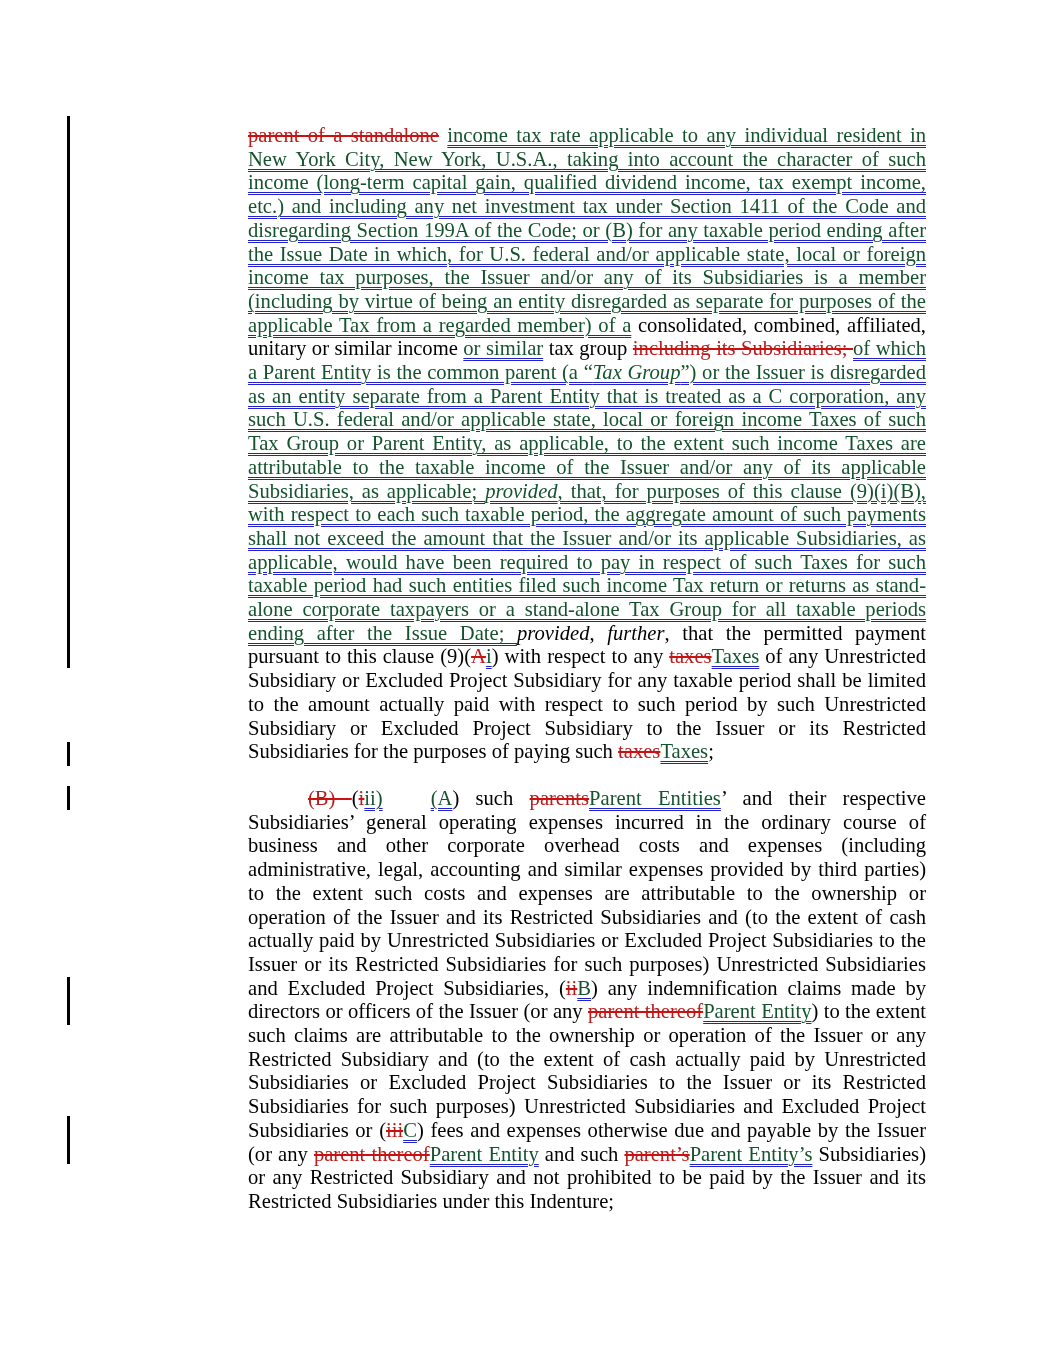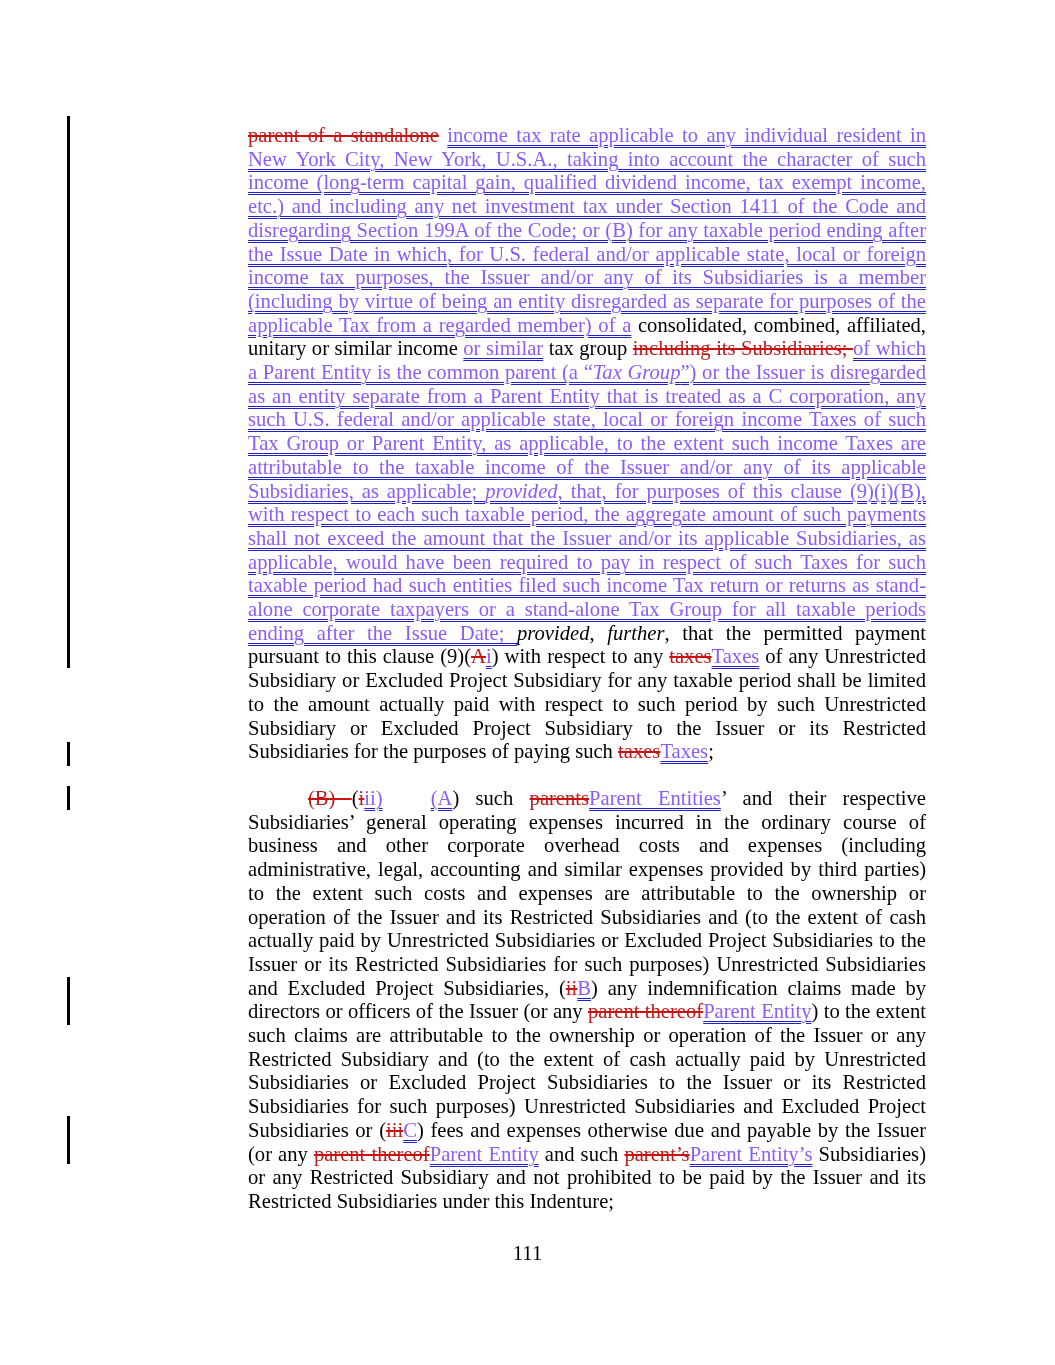--- a/index.html
+++ b/index.html
@@ -19,21 +19,21 @@
     left: 248px;
     top: 124px;
     width: 678px;
   }
   .text-block p {
     margin: 0 0 23px 0;
     text-align: justify;
   }
   .text-block p.indented { text-indent: 60px; }
   .run-ins {
-    color: #8b5cf6;
+    color: #14532d;
     text-decoration-line: underline;
     text-decoration-style: double;
     text-decoration-color: #2222cc;
     text-decoration-thickness: 1px;
     text-underline-offset: 3px;
   }
   .run-del {
     color: #b91c1c;
     text-decoration-line: line-through;
     text-decoration-color: #cc1111;
@@ -63,14 +63,13 @@
       <div class="change-bar" style="top: 116px; height: 552px;"></div>
       <div class="change-bar" style="top: 742px; height: 24px;"></div>
       <div class="change-bar" style="top: 786px; height: 24px;"></div>
       <div class="change-bar" style="top: 977px; height: 48px;"></div>
       <div class="change-bar" style="top: 1116px; height: 48px;"></div>
     </div>
   <div class="text-block">
       <p><span class="run-del">parent of a standalone</span><span class="run-plain"> </span><span class="run-ins">income tax rate applicable to any individual resident in New York City, New York, U.S.A., taking into account the character of such income (long-term capital gain, qualified dividend income, tax exempt income, etc.) and including any net investment tax under Section 1411 of the Code and disregarding Section 199A of the Code; or (B) for any taxable period ending after the Issue Date in which, for U.S. federal and/or applicable state, local or foreign income tax purposes, the Issuer and/or any of its Subsidiaries is a member (including by virtue of being an entity disregarded as separate for purposes of the applicable Tax from a regarded member) of a</span><span class="run-plain"> consolidated, combined, affiliated, unitary or similar income </span><span class="run-ins">or similar</span><span class="run-plain"> tax group </span><span class="run-del">including its Subsidiaries; </span><span class="run-ins">of which a Parent Entity is the common parent (a “</span><span class="run-ins run-it">Tax Group</span><span class="run-ins">”) or the Issuer is disregarded as an entity separate from a Parent Entity that is treated as a C corporation, any such U.S. federal and/or applicable state, local or foreign income Taxes of such Tax Group or Parent Entity, as applicable, to the extent such income Taxes are attributable to the taxable income of the Issuer and/or any of its applicable Subsidiaries, as applicable; </span><span class="run-ins run-it">provided</span><span class="run-ins">, that, for purposes of this clause (9)(i)(B), with respect to each such taxable period, the aggregate amount of such payments shall not exceed the amount that the Issuer and/or its applicable Subsidiaries, as applicable, would have been required to pay in respect of such Taxes for such taxable period had such entities filed such income Tax return or returns as stand-alone corporate taxpayers or a stand-alone Tax Group for all taxable periods ending after the Issue Date; </span><span class="run-plain run-it">provided</span><span class="run-plain">, </span><span class="run-plain run-it">further</span><span class="run-plain">, that the permitted payment pursuant to this clause (9)(</span><span class="run-del">A</span><span class="run-ins">i</span><span class="run-plain">) with respect to any </span><span class="run-del">taxes</span><span class="run-ins">Taxes</span><span class="run-plain"> of any Unrestricted Subsidiary or Excluded Project Subsidiary for any taxable period shall be limited to the amount actually paid with respect to such period by such Unrestricted Subsidiary or Excluded Project Subsidiary to the Issuer or its Restricted Subsidiaries for the purposes of paying such </span><span class="run-del">taxes</span><span class="run-ins">Taxes</span><span class="run-plain">;</span></p>
       <p class="indented"><span class="run-del">(B) </span><span class="run-plain">(</span><span class="run-del">i</span><span class="run-ins">ii)</span><span class="tab-spacer"></span><span class="run-ins">(A</span><span class="run-plain">) such </span><span class="run-del">parents</span><span class="run-ins">Parent Entities</span><span class="run-plain">’ and their respective Subsidiaries’ general operating expenses incurred in the ordinary course of business and other corporate overhead costs and expenses (including administrative, legal, accounting and similar expenses provided by third parties) to the extent such costs and expenses are attributable to the ownership or operation of the Issuer and its Restricted Subsidiaries and (to the extent of cash actually paid by Unrestricted Subsidiaries or Excluded Project Subsidiaries to the Issuer or its Restricted Subsidiaries for such purposes) Unrestricted Subsidiaries and Excluded Project Subsidiaries, (</span><span class="run-del">ii</span><span class="run-ins">B</span><span class="run-plain">) any indemnification claims made by directors or officers of the Issuer (or any </span><span class="run-del">parent thereof</span><span class="run-ins">Parent Entity</span><span class="run-plain">) to the extent such claims are attributable to the ownership or operation of the Issuer or any Restricted Subsidiary and (to the extent of cash actually paid by Unrestricted Subsidiaries or Excluded Project Subsidiaries to the Issuer or its Restricted Subsidiaries for such purposes) Unrestricted Subsidiaries and Excluded Project Subsidiaries or (</span><span class="run-del">iii</span><span class="run-ins">C</span><span class="run-plain">) fees and expenses otherwise due and payable by the Issuer (or any </span><span class="run-del">parent thereof</span><span class="run-ins">Parent Entity</span><span class="run-plain"> and such </span><span class="run-del">parent’s</span><span class="run-ins">Parent Entity’s</span><span class="run-plain"> Subsidiaries) or any Restricted Subsidiary and not prohibited to be paid by the Issuer and its Restricted Subsidiaries under this Indenture;</span></p>
     </div>
-  <div class="page-number">111</div>
 </div>
 
 </body></html>

